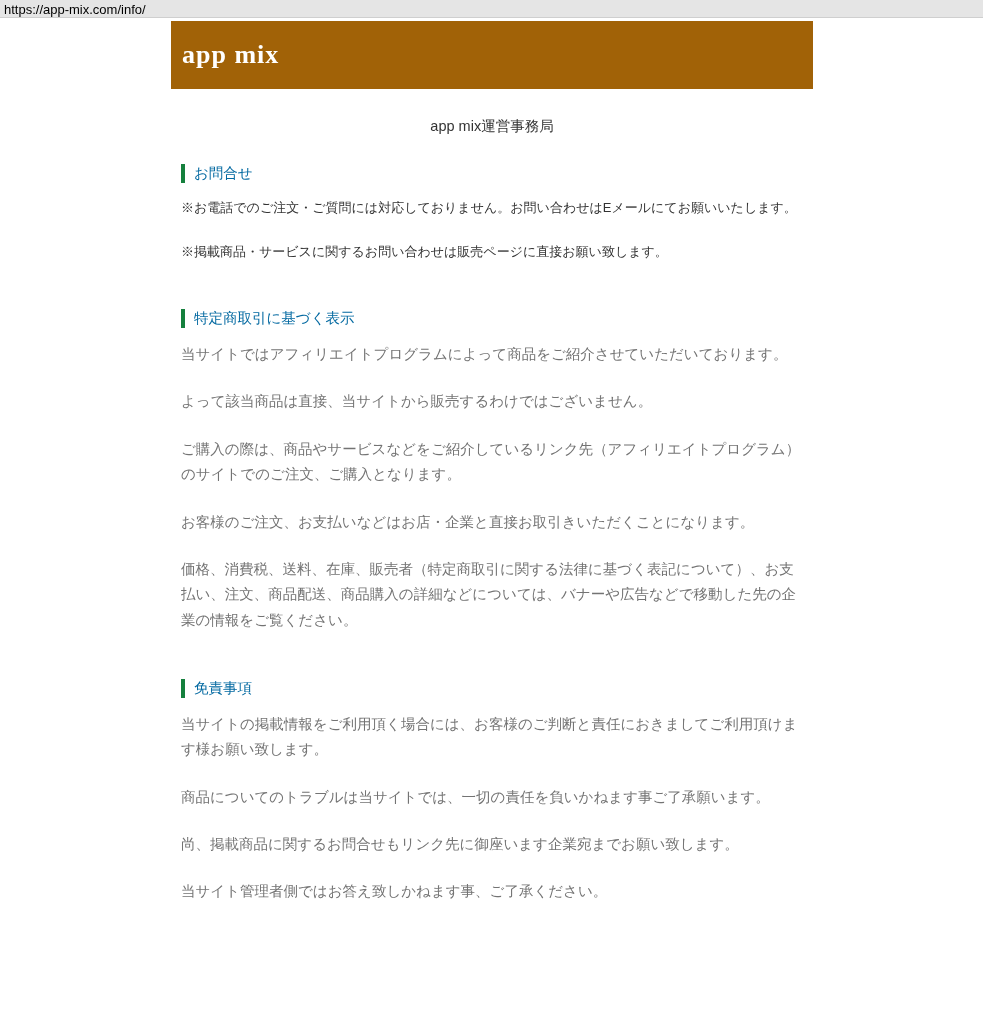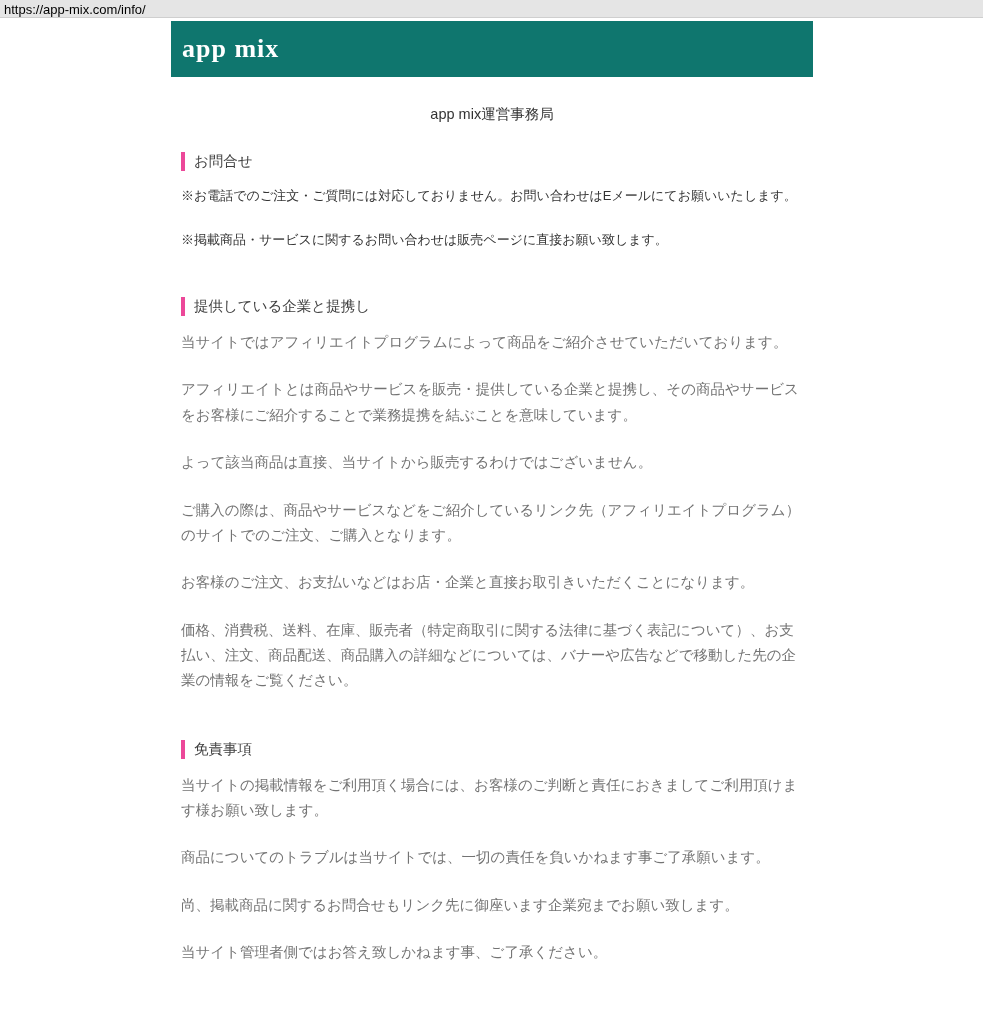--- a/index.html
+++ b/index.html
@@ -34,22 +34,22 @@
   .page {
     position: absolute;
     left: 171px;
     top: 21px;
     width: 642px;
     background: #ffffff;
   }
 
   
   .site-header {
-    background: #0f766e;
-    height: 56px;
+    background: #a16207;
+    height: 68px;
     display: flex;
     align-items: center;
     padding-left: 11px;
     box-sizing: border-box;
   }
   .site-title {
     color: #ffffff;
     font-family: "Liberation Serif", serif;
     font-weight: bold;
     font-size: 26px;
@@ -66,24 +66,24 @@
     font-size: 14.5px;
     color: #333333;
     margin: 26px 0 0 0;
     line-height: 1.6;
     text-align: center;
   }
 
   h2.section-title {
     font-size: 14.5px;
     font-weight: normal;
-    color: #404040;
+    color: #0369a1;
     margin: 26px 0 14px 0;
     padding-left: 9px;
-    border-left: 4px solid #ec4899;
+    border-left: 4px solid #15803d;
     line-height: 1.3;
   }
   h2.section-title.spaced {
     margin-top: 46px;
   }
 
   p.para {
     font-size: 14.5px;
     line-height: 1.75;
     color: #737373;
@@ -123,24 +123,23 @@
   <div class="content">
 
     <p class="lead">app mix運営事務局</p>
 
     <h2 class="section-title">お問合せ</h2>
     <div class="section-body">
       <p class="note">※お電話でのご注文・ご質問には対応しておりません。お問い合わせはEメールにてお願いいたします。</p>
       <p class="note">※掲載商品・サービスに関するお問い合わせは販売ページに直接お願い致します。</p>
     </div>
 
-    <h2 class="section-title spaced">提供している企業と提携し</h2>
+    <h2 class="section-title spaced">特定商取引に基づく表示</h2>
     <div class="section-body">
       <p class="para">当サイトではアフィリエイトプログラムによって商品をご紹介させていただいております。</p>
-      <p class="para">アフィリエイトとは商品やサービスを販売・提供している企業と提携し、その商品やサービスをお客様にご紹介することで業務提携を結ぶことを意味しています。</p>
       <p class="para">よって該当商品は直接、当サイトから販売するわけではございません。</p>
       <p class="para">ご購入の際は、商品やサービスなどをご紹介しているリンク先（アフィリエイトプログラム）のサイトでのご注文、ご購入となります。</p>
       <p class="para">お客様のご注文、お支払いなどはお店・企業と直接お取引きいただくことになります。</p>
       <p class="para">価格、消費税、送料、在庫、販売者（特定商取引に関する法律に基づく表記について）、お支払い、注文、商品配送、商品購入の詳細などについては、バナーや広告などで移動した先の企業の情報をご覧ください。</p>
     </div>
 
     <h2 class="section-title spaced">免責事項</h2>
     <div class="section-body">
       <p class="para">当サイトの掲載情報をご利用頂く場合には、お客様のご判断と責任におきましてご利用頂けます様お願い致します。</p>
       <p class="para">商品についてのトラブルは当サイトでは、一切の責任を負いかねます事ご了承願います。</p>

